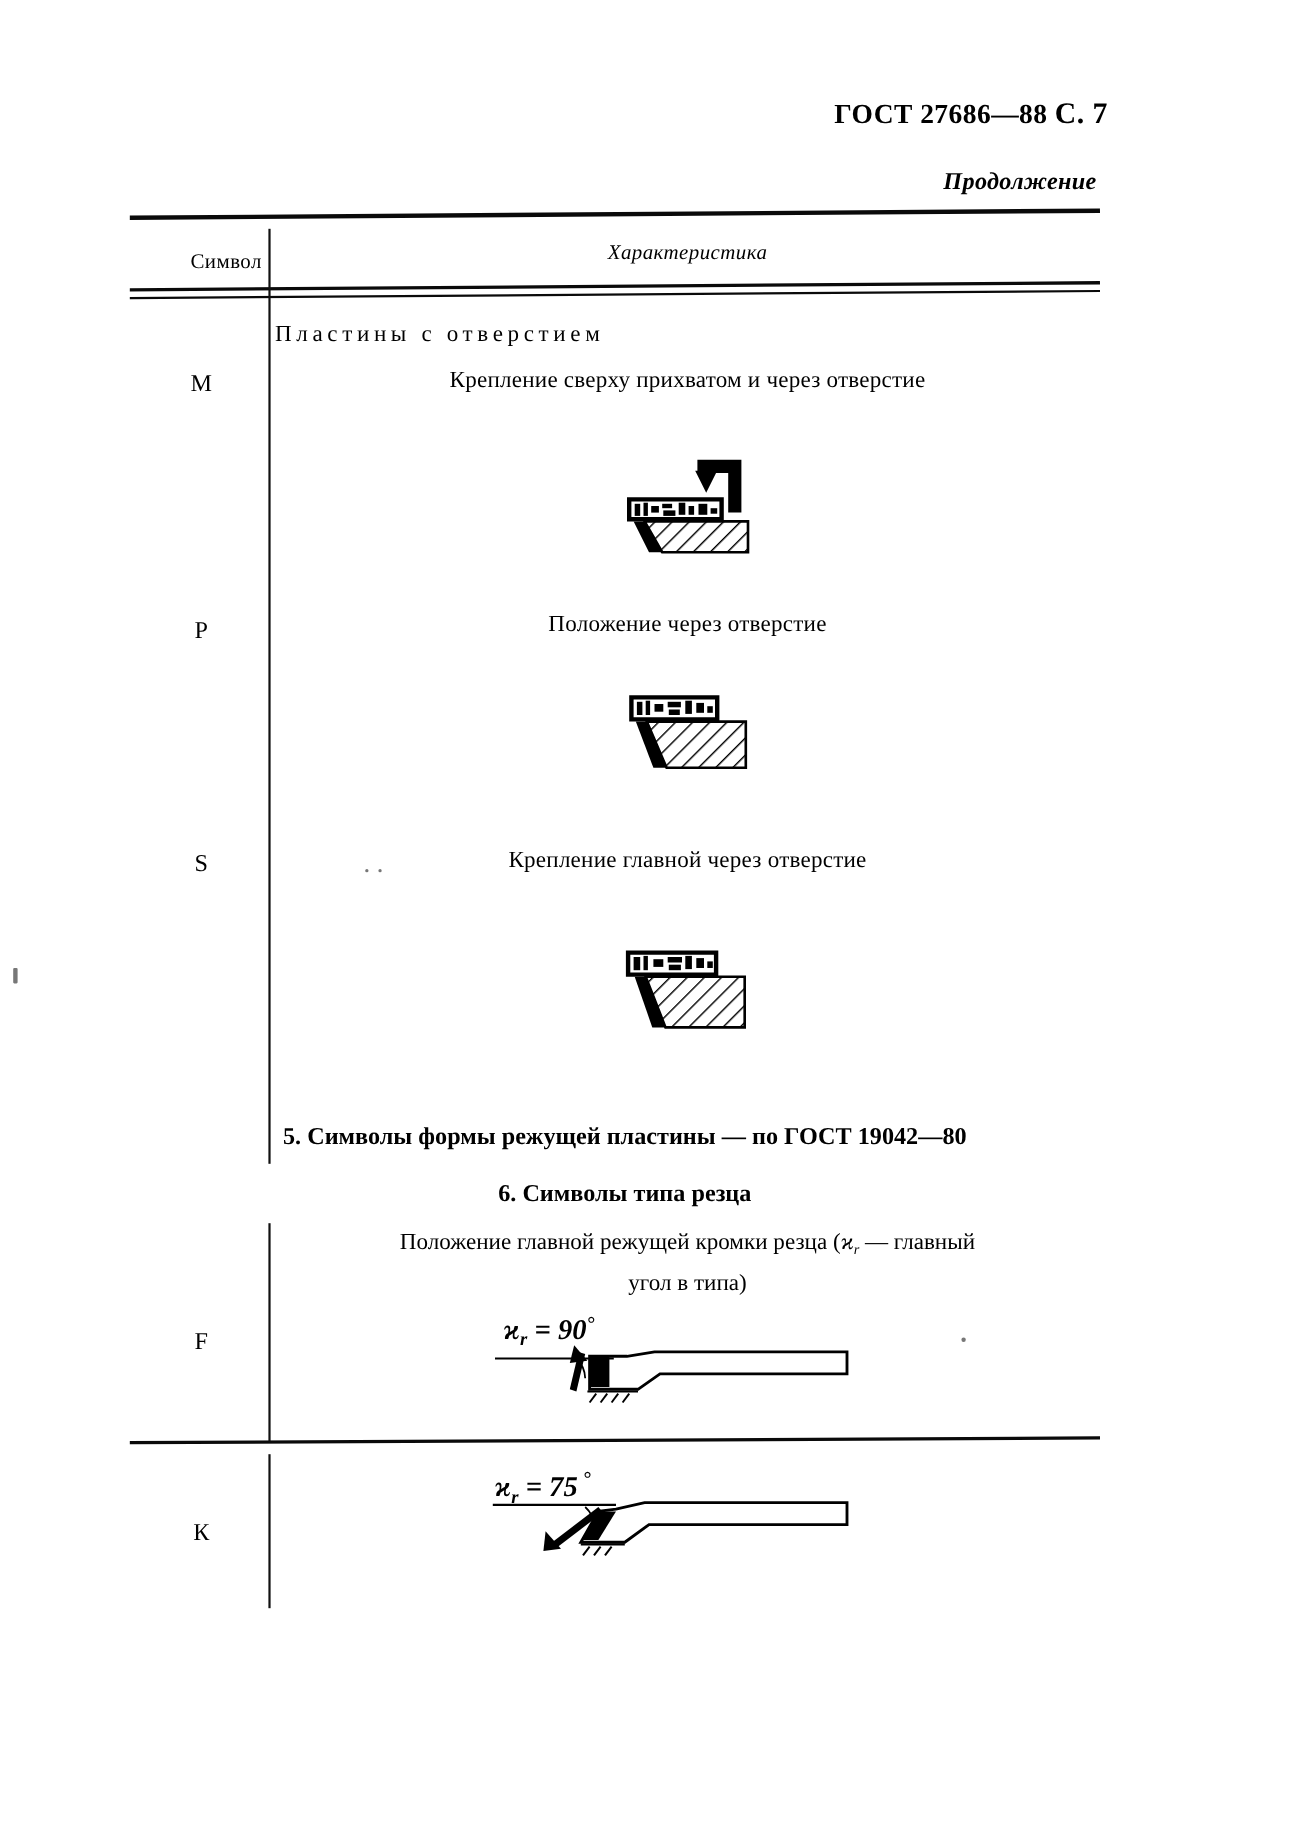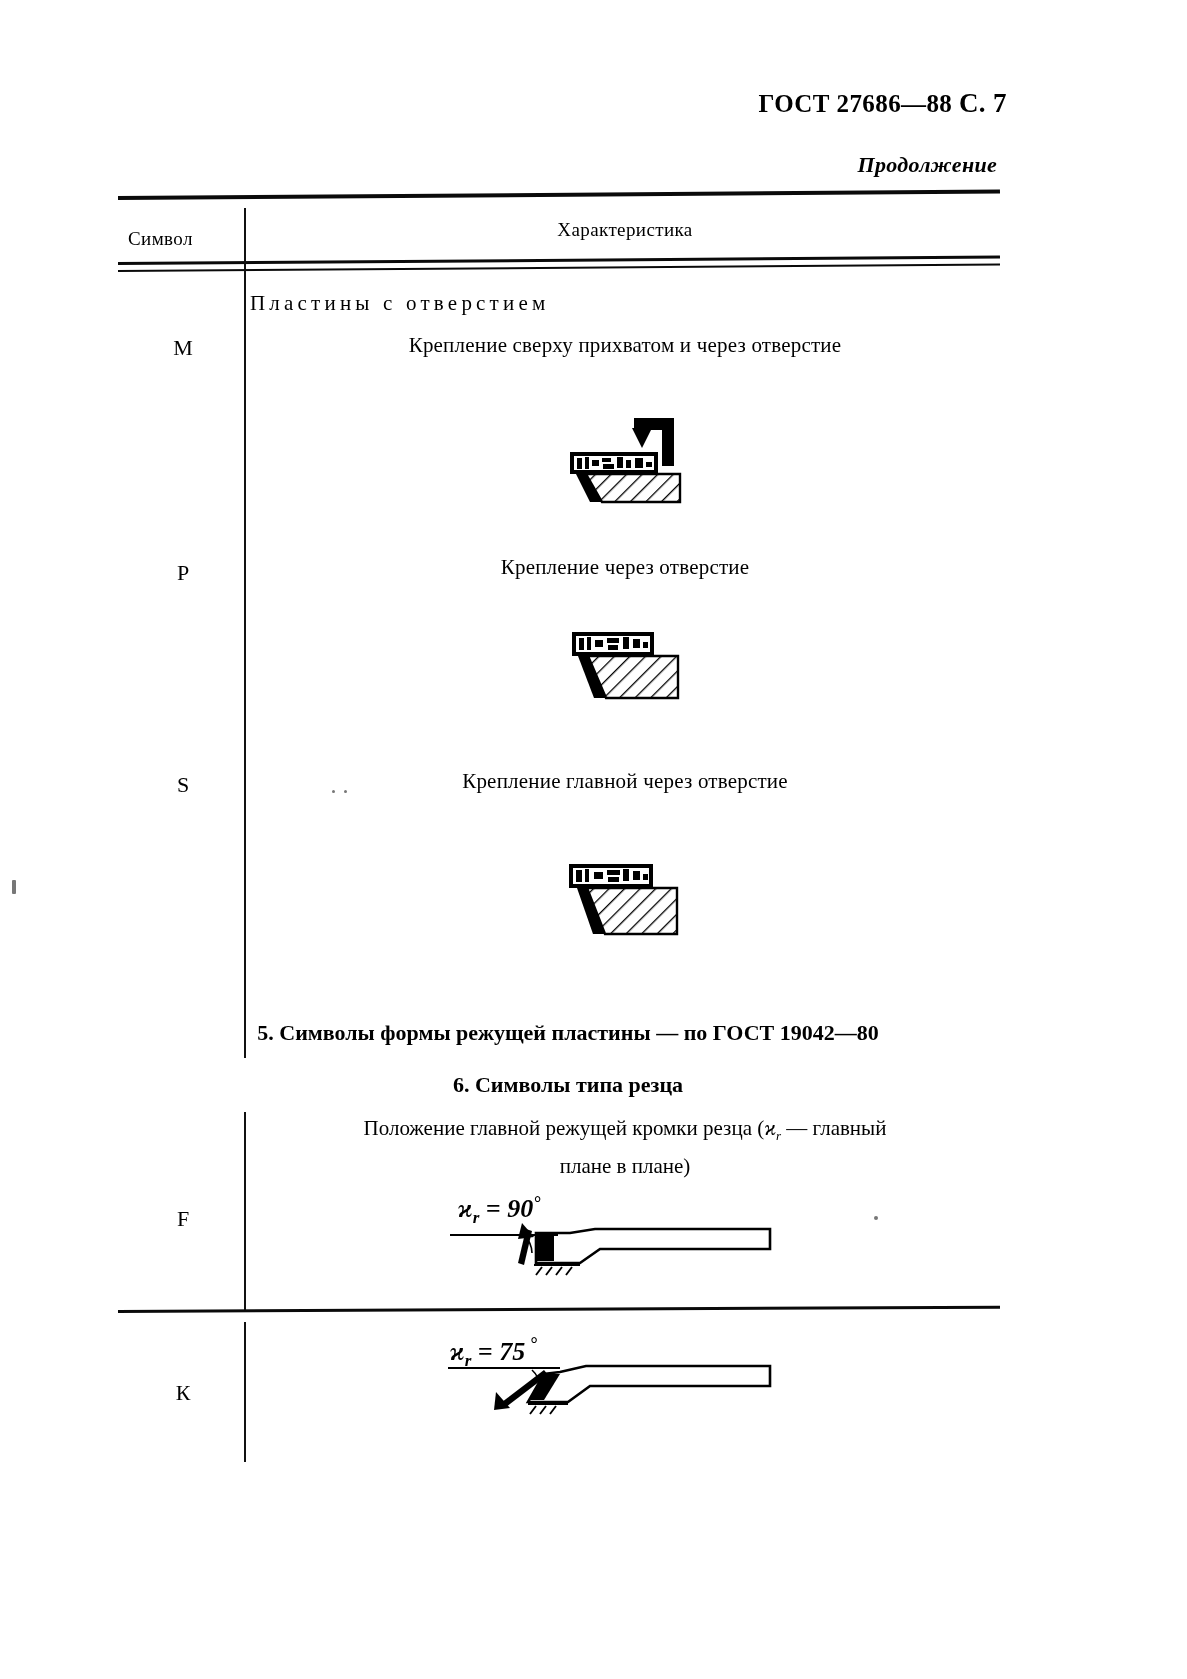--- a/index.html
+++ b/index.html
@@ -69,31 +69,32 @@
   }
   .divider-main { left: 244px; top: 208px; height: 850px; }
   .divider-lower { left: 244px; top: 1112px; height: 198px; }
   .divider-last  { left: 244px; top: 1322px; height: 140px; }
 
   
   .th-symbol {
     position: absolute;
     left: 128px; top: 228px;
     width: 110px;
-    text-align: left;
+    text-align: right;
     font-size: 19px;
     letter-spacing: 0.4px;
   }
   .th-characteristic {
     position: absolute;
     left: 250px; top: 219px;
     width: 750px;
     text-align: center;
     font-size: 19px;
     letter-spacing: 0.4px;
+    font-style: italic;
   }
 
   
   .group-title {
     position: absolute;
     left: 250px; top: 291px;
     width: 750px;
     text-align: left;
     font-size: 21px;
     letter-spacing: 4.2px;
@@ -226,21 +227,21 @@
       <rect x="90" y="58" width="6" height="5"></rect>
     </g>
 
     <path d="M30 70 L124 70 L124 98 L46 98 Z" fill="url(#hatchM)" stroke="#000" stroke-width="2.4"></path>
 
     <path d="M30 70 L46 98 L34 98 L20 70 Z" fill="#000"></path>
   </svg>
 </div>
 
 <div class="symbol sym-p">Р</div>
-<div class="desc desc-p">Крепление через отверстие</div>
+<div class="desc desc-p">Положение через отверстие</div>
 
 <div class="figure fig-p">
   <svg width="120" height="76" viewBox="0 0 120 76" xmlns="http://www.w3.org/2000/svg">
     <defs>
       <pattern id="hatchP" width="11" height="11" patternTransform="rotate(45)" patternUnits="userSpaceOnUse">
         <line x1="0" y1="0" x2="0" y2="11" stroke="#000" stroke-width="2.6"></line>
       </pattern>
     </defs>
 
     <path d="M6 6 L88 6 L88 30 L6 30 Z" fill="#000"></path>
@@ -291,21 +292,21 @@
 </div>
 
 <div class="section-5">
   <span>5. Символы формы режущей пластины — по ГОСТ 19042—80</span>
 </div>
 
 <div class="section-6">6. Символы типа резца</div>
 
 <div class="subcaption">
   <span>Положение главной режущей кромки резца (</span><span class="kappa">ϰ<sub>r</sub></span><span> — главный</span><br>
-  <span>плане в плане)</span>
+  <span>угол в типа)</span>
 </div>
 
 <div class="symbol sym-f">F</div>
 
 <div class="figure fig-f">
   <svg width="400" height="105" viewBox="0 0 400 105" xmlns="http://www.w3.org/2000/svg">
 
     <text x="18" y="32" font-family="Liberation Serif, serif" font-size="26" font-style="italic" font-weight="bold">ϰ<tspan font-size="17" dy="6">r</tspan><tspan dy="-6" font-size="26"> = 90</tspan><tspan font-size="18" dy="-8">°</tspan></text>
 
     <line x1="10" y1="50" x2="118" y2="50" stroke="#000" stroke-width="2"></line>

